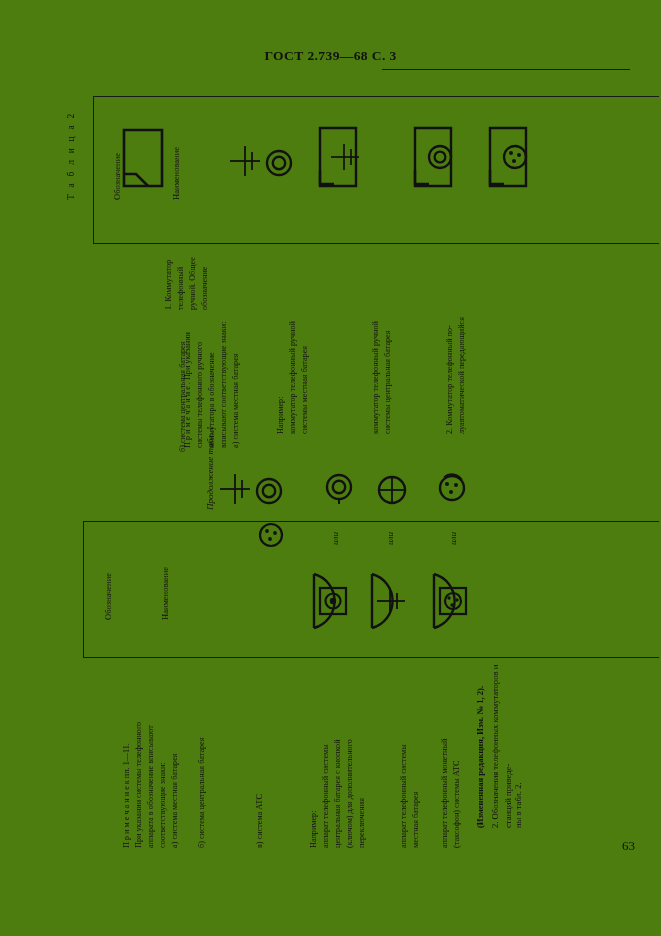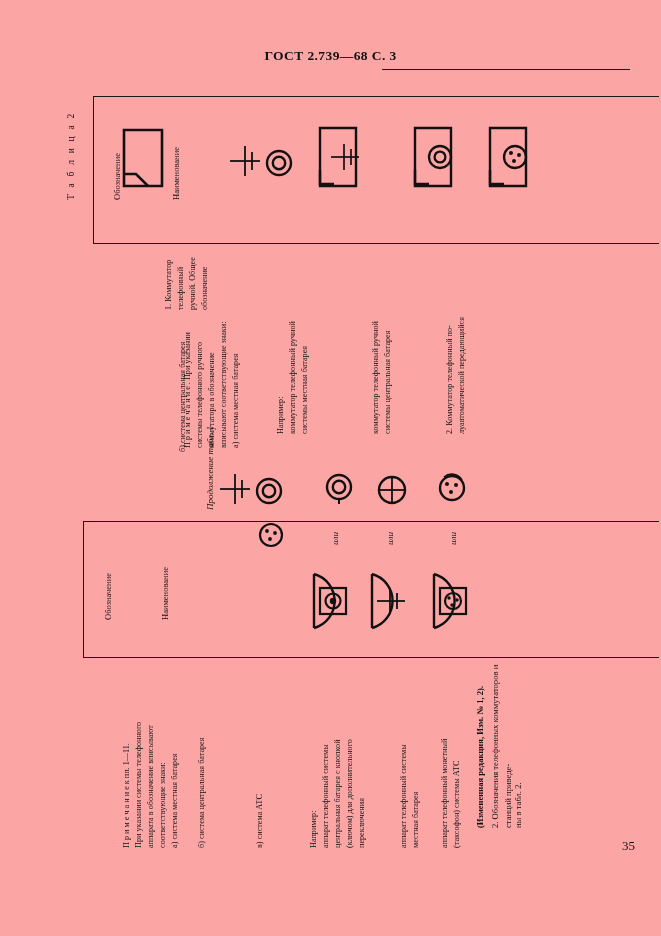--- a/index.html
+++ b/index.html
@@ -1,19 +1,19 @@
 <!DOCTYPE html>
 <html><head>
 <meta charset="utf-8">
 <style>
   html,body{margin:0;padding:0;background:#ffffff;}
   body{width:661px;height:936px;position:relative;overflow:hidden;
        font-family:"Liberation Serif",serif;color:#111;}
 
-  .page{position:absolute;inset:0;background:#fca5a5;}
+  .page{position:absolute;inset:0;background:#4d7c0f;}
 
   
   .hdr{position:absolute;top:48px;left:0;width:661px;text-align:center;
        font-weight:bold;font-size:13.5px;letter-spacing:.4px;}
   .hdr .rule{position:absolute;left:382px;top:21px;width:248px;height:1px;background:#1a1a1a;}
 
   
   .pgnum{position:absolute;left:622px;top:838px;font-size:13px;}
 
   .t2cap{position:absolute;left:66px;top:200px;font-size:9.5px;letter-spacing:2.2px;}
@@ -47,21 +47,21 @@
 </head>
 <body>
 
 <div class="page">
 
   <div class="hdr">
     <span>ГОСТ 2.739—68 С.  3</span>
     <div class="rule"></div>
   </div>
 
-  <div class="pgnum">35</div>
+  <div class="pgnum">63</div>
 
   <div class="t2cap">
     <span>Т а б л и ц а  2</span>
   </div>
 
   <div class="hline" style="left:93px;top:96px;width:566px;"></div>
   <div class="hline" style="left:93px;top:243px;width:566px;"></div>
   <div class="vline" style="left:93px;top:96px;height:147px;"></div>
   <div class="hline" style="left:155px;top:243px;width:504px;height:0;"></div>
   <div class="vline" style="left:155px;top:243px;height:0;"></div>

